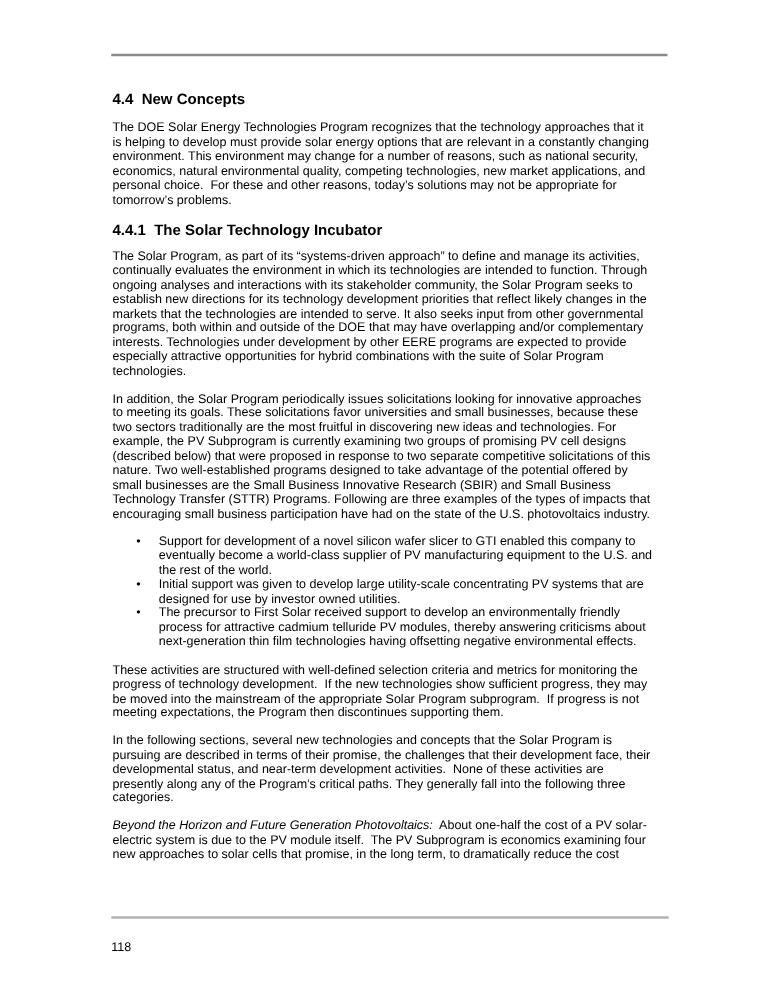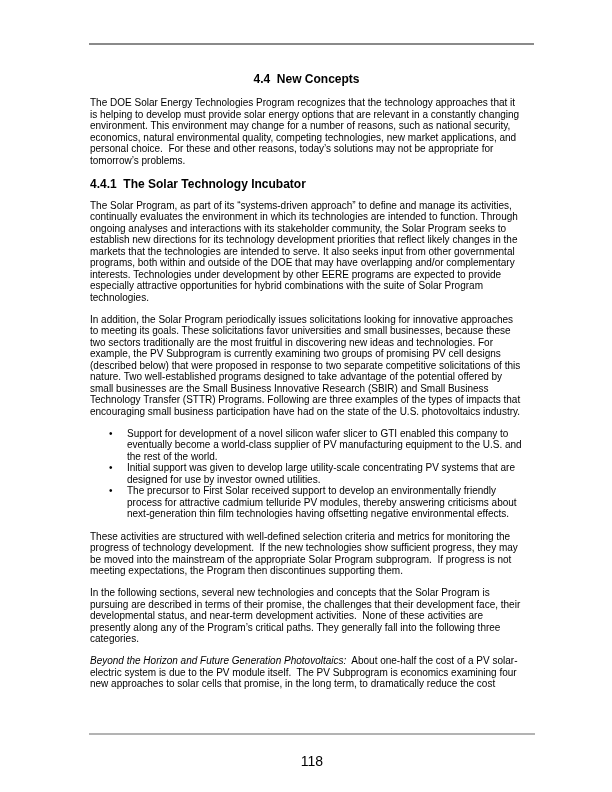--- a/index.html
+++ b/index.html
@@ -29,21 +29,20 @@
     left: 90px;
     top: 72px;
     width: 433px;
   }
   h1.sec {
     font-size: 12px;
     line-height: 14px;
     font-weight: bold;
     margin: 0 0 11px 0;
     white-space: pre-wrap;
-    text-align: center;
   }
   h2.subsec {
     font-size: 12px;
     line-height: 14px;
     font-weight: bold;
     margin: 2px 0 9px 0;
     white-space: pre-wrap;
   }
   p.body {
     font-size: 10px;
@@ -88,22 +87,22 @@
     font-size: 8.7px;
     font-weight: bold;
     font-style: italic;
     color: #000000;
   }
   .page-number {
     position: absolute;
     left: 89px;
     top: 753px;
     width: 446px;
-    text-align: center;
-    font-size: 14px;
+    text-align: left;
+    font-size: 10px;
   }
 </style>
 </head>
 <body>
 
 <div class="page">
 
   <div class="header-rule"></div>
 
   <div class="content">

